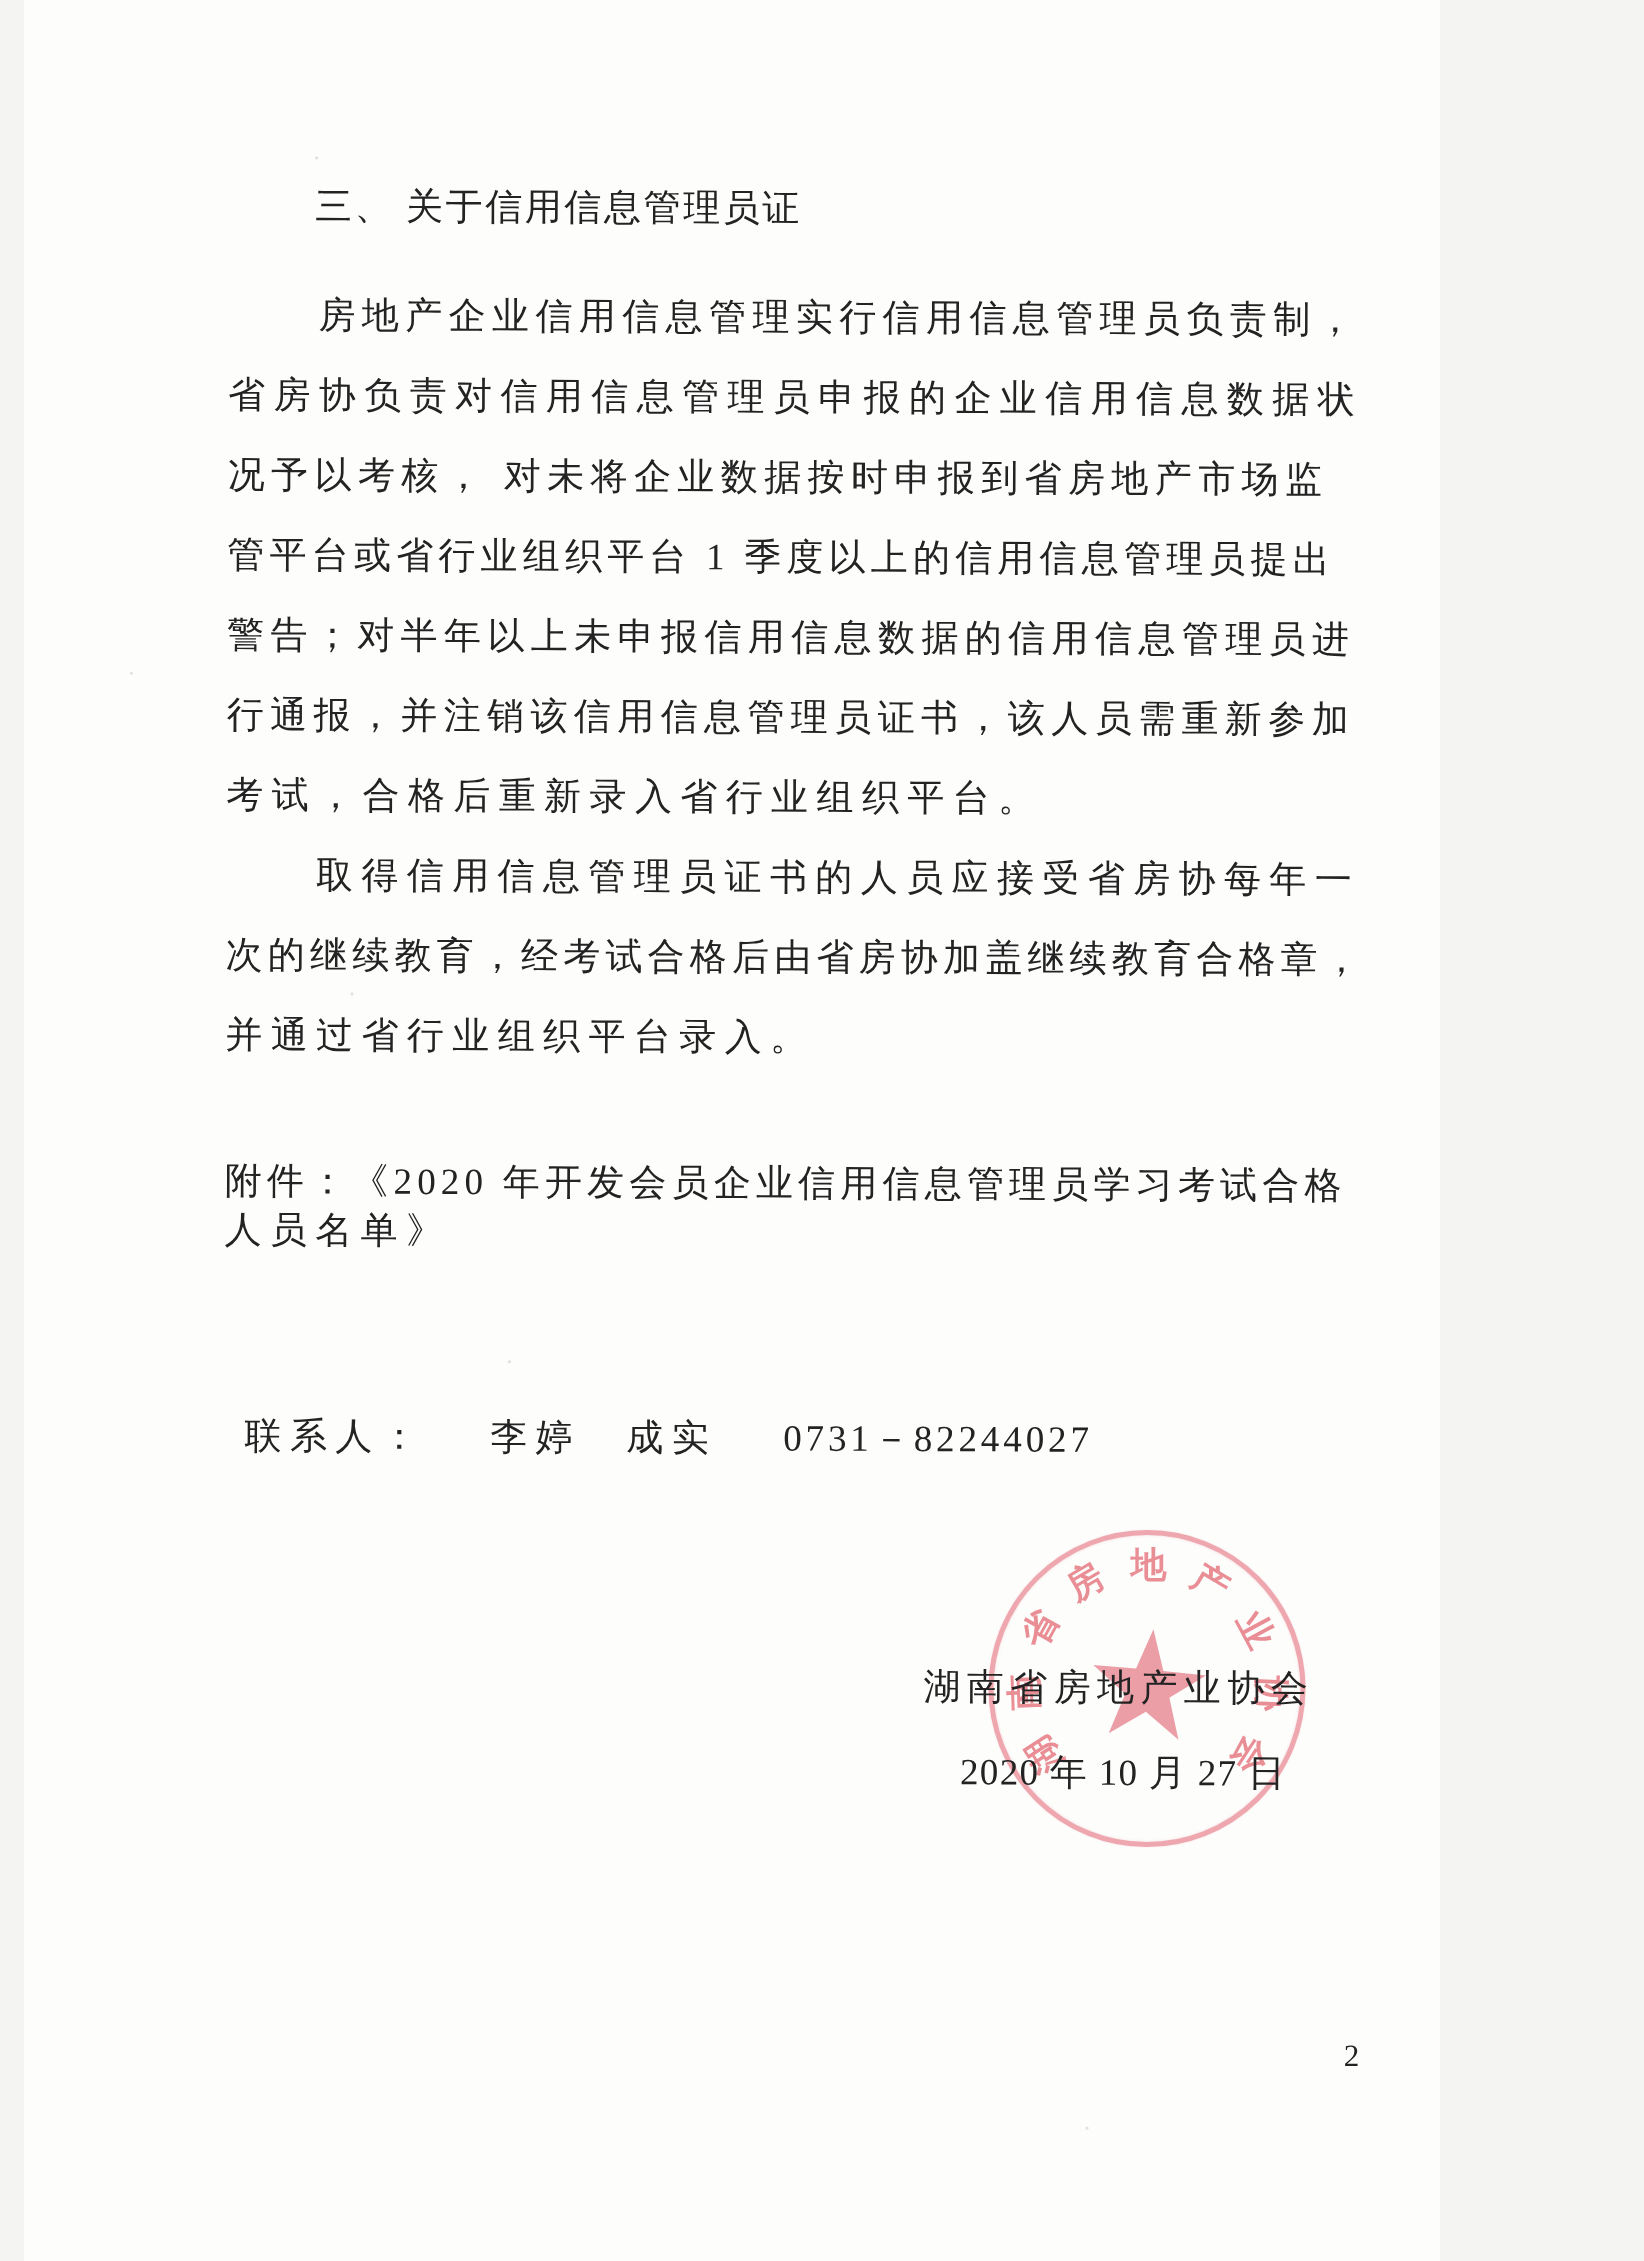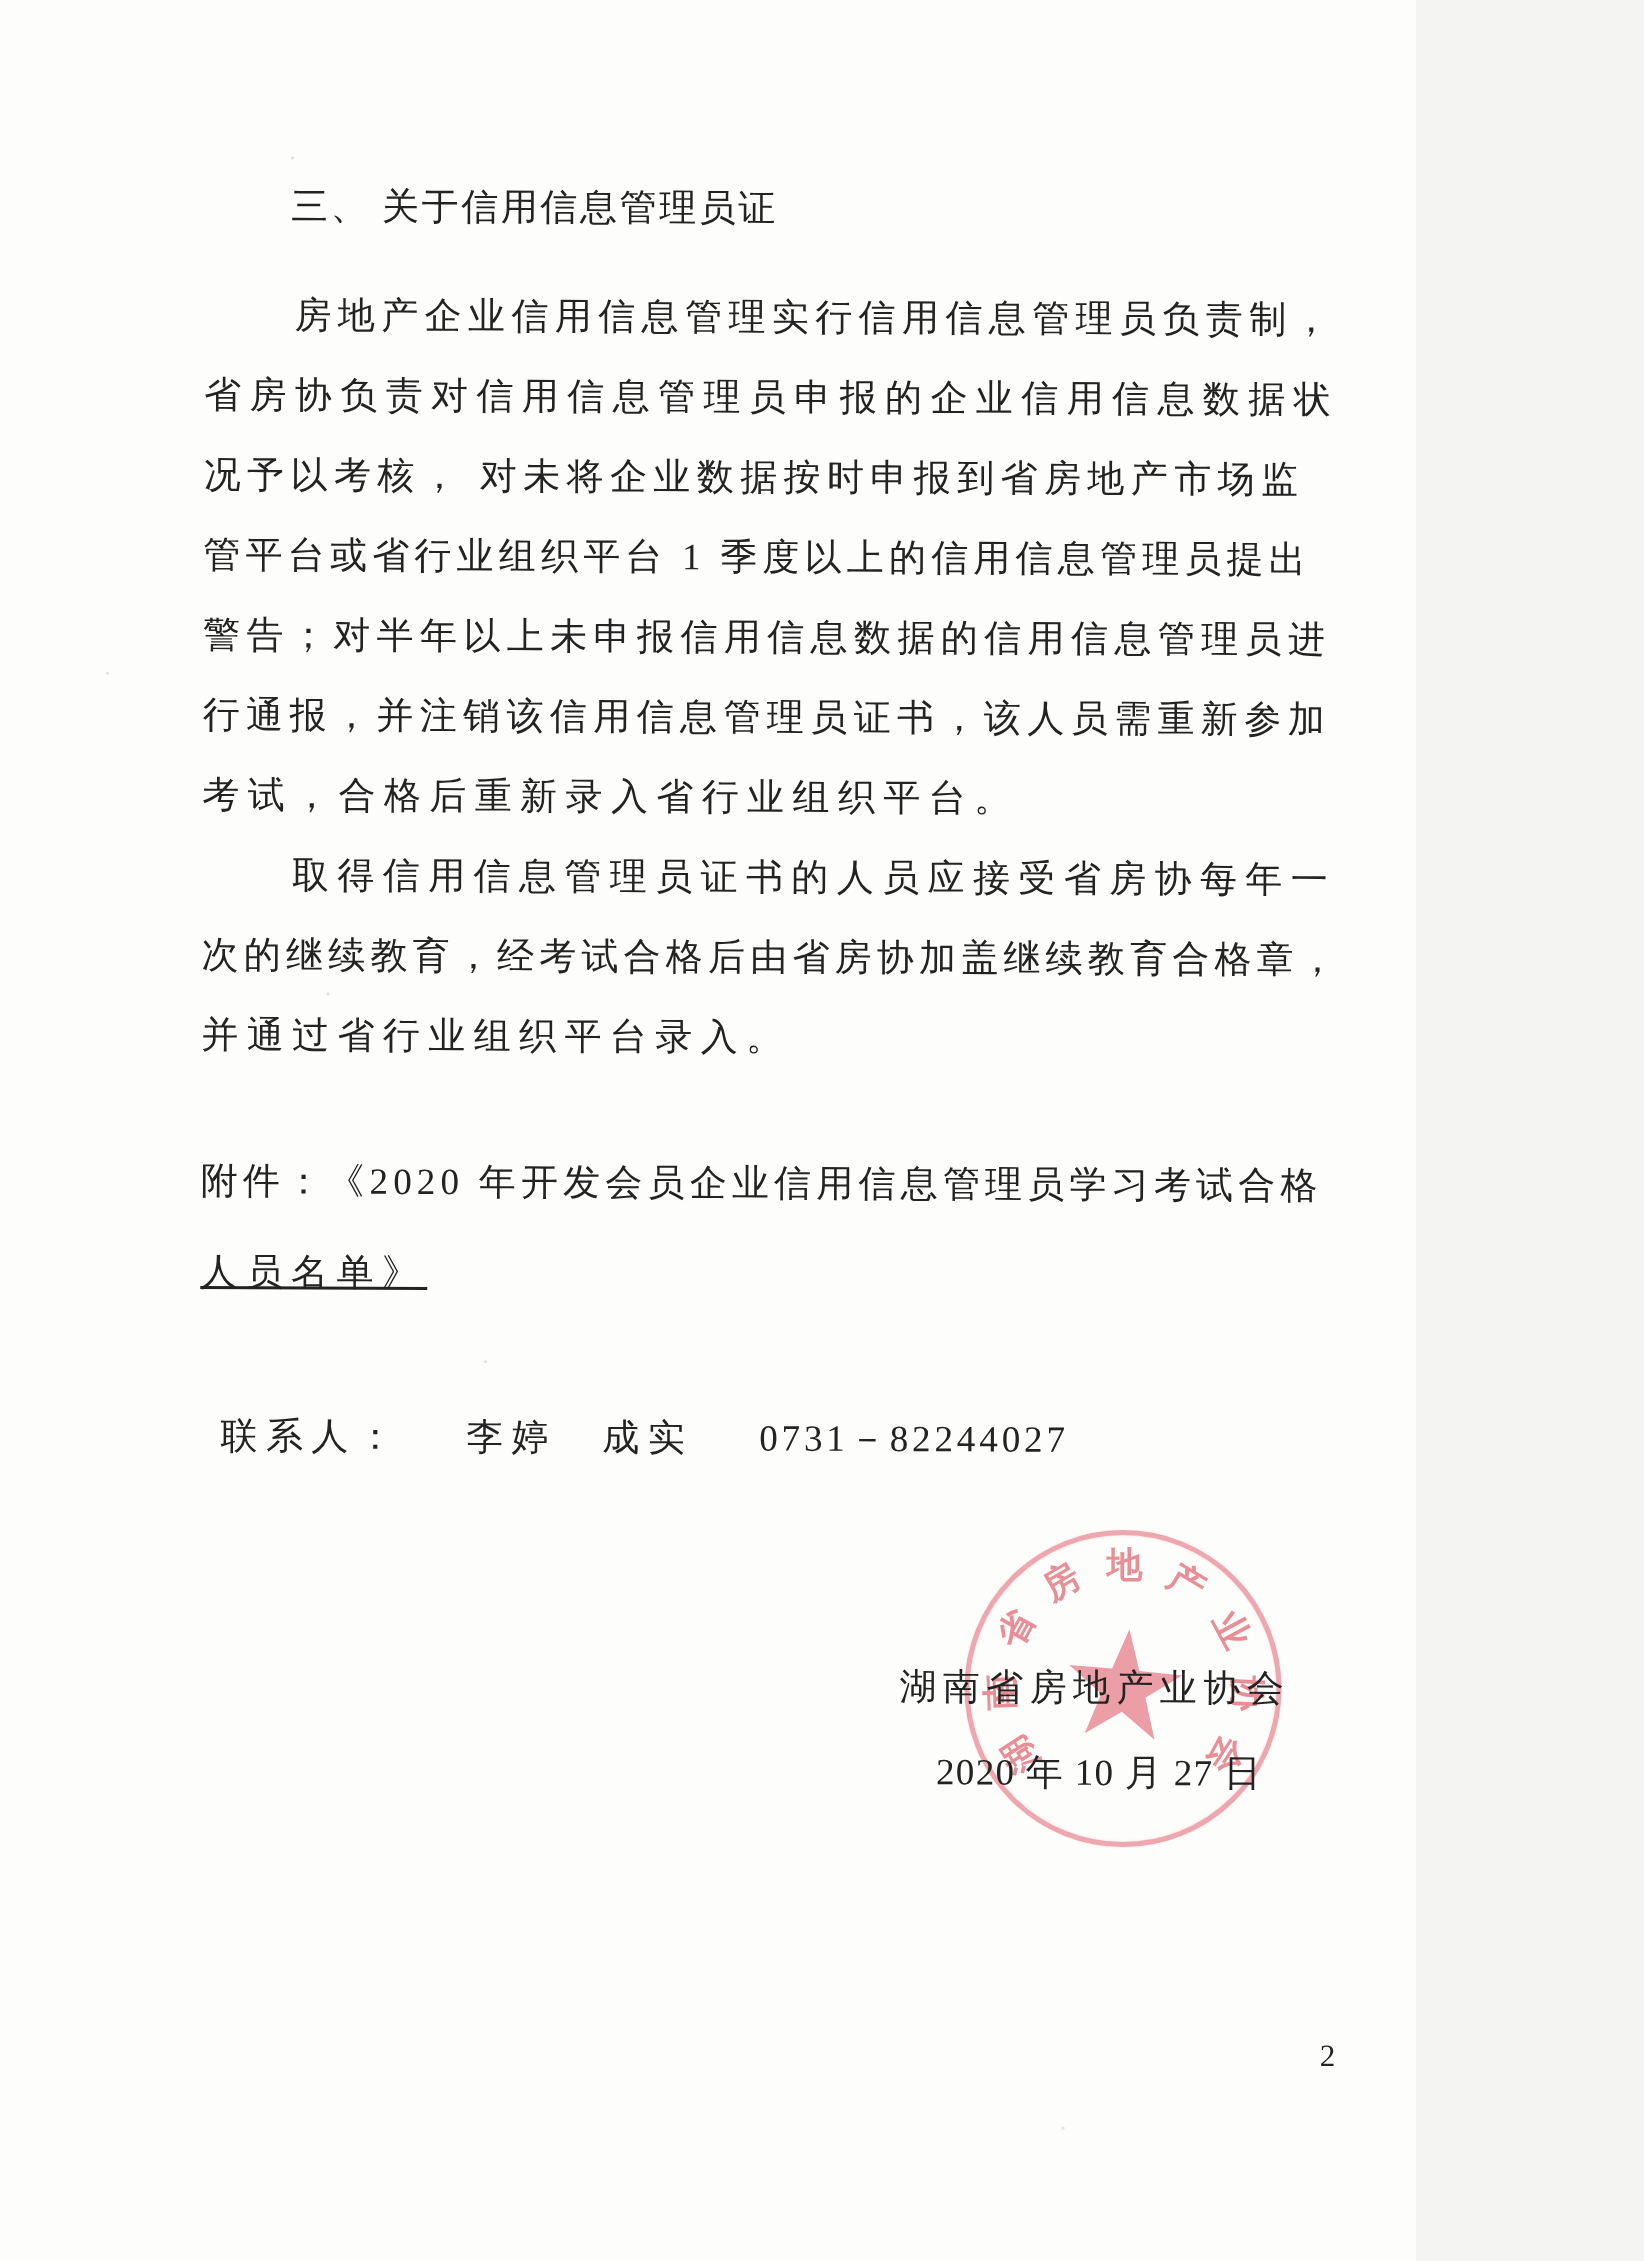--- a/index.html
+++ b/index.html
@@ -10,20 +10,21 @@
     background: #f4f4f2;
   }
   .page {
     position: relative;
     width: 1416px;
     height: 2261px;
     background: #fdfdfc;
     overflow: hidden;
     font-family: "Liberation Serif", serif;
     color: #232323;
+    margin-left: 24px;
   }
   .content {
     position: absolute;
     left: 0; top: 0;
     width: 1644px;
     height: 2261px;
     transform: rotate(0.25deg);
     transform-origin: 193px 193px;
   }
   .line {
@@ -47,21 +48,21 @@
   .p1l2 { top: 375px;  left: 205px; }
   .p1l3 { top: 455px;  left: 205px; }
   .p1l4 { top: 535px;  left: 205px; }
   .p1l5 { top: 615px;  left: 205px; }
   .p1l6 { top: 695px; left: 205px; }
   .p1l7 { top: 775px; left: 205px; }
   .p2l1 { top: 855px; left: 295px; }
   .p2l2 { top: 935px; left: 205px; }
   .p2l3 { top: 1015px; left: 205px; }
   .att1 { top: 1161px; left: 205px; }
-  .att2 { top: 1252px; left: 205px; text-decoration: underline; }
+  .att2 { top: 1210px; left: 205px; }
   .contact { top: 1416px; left: 226px; }
   .contact .names { margin-left: 64px; text-align: right; }
   .contact .phone { margin-left: 66px; }
   .sig-org  { top: 1664px; left: 906px; }
   .sig-date { top: 1749px; left: 943px; }
   .page-num { top: 2031px; left: 1328px; font-size: 31px; letter-spacing: 0; }
 
   
   .seal {
     position: absolute;

